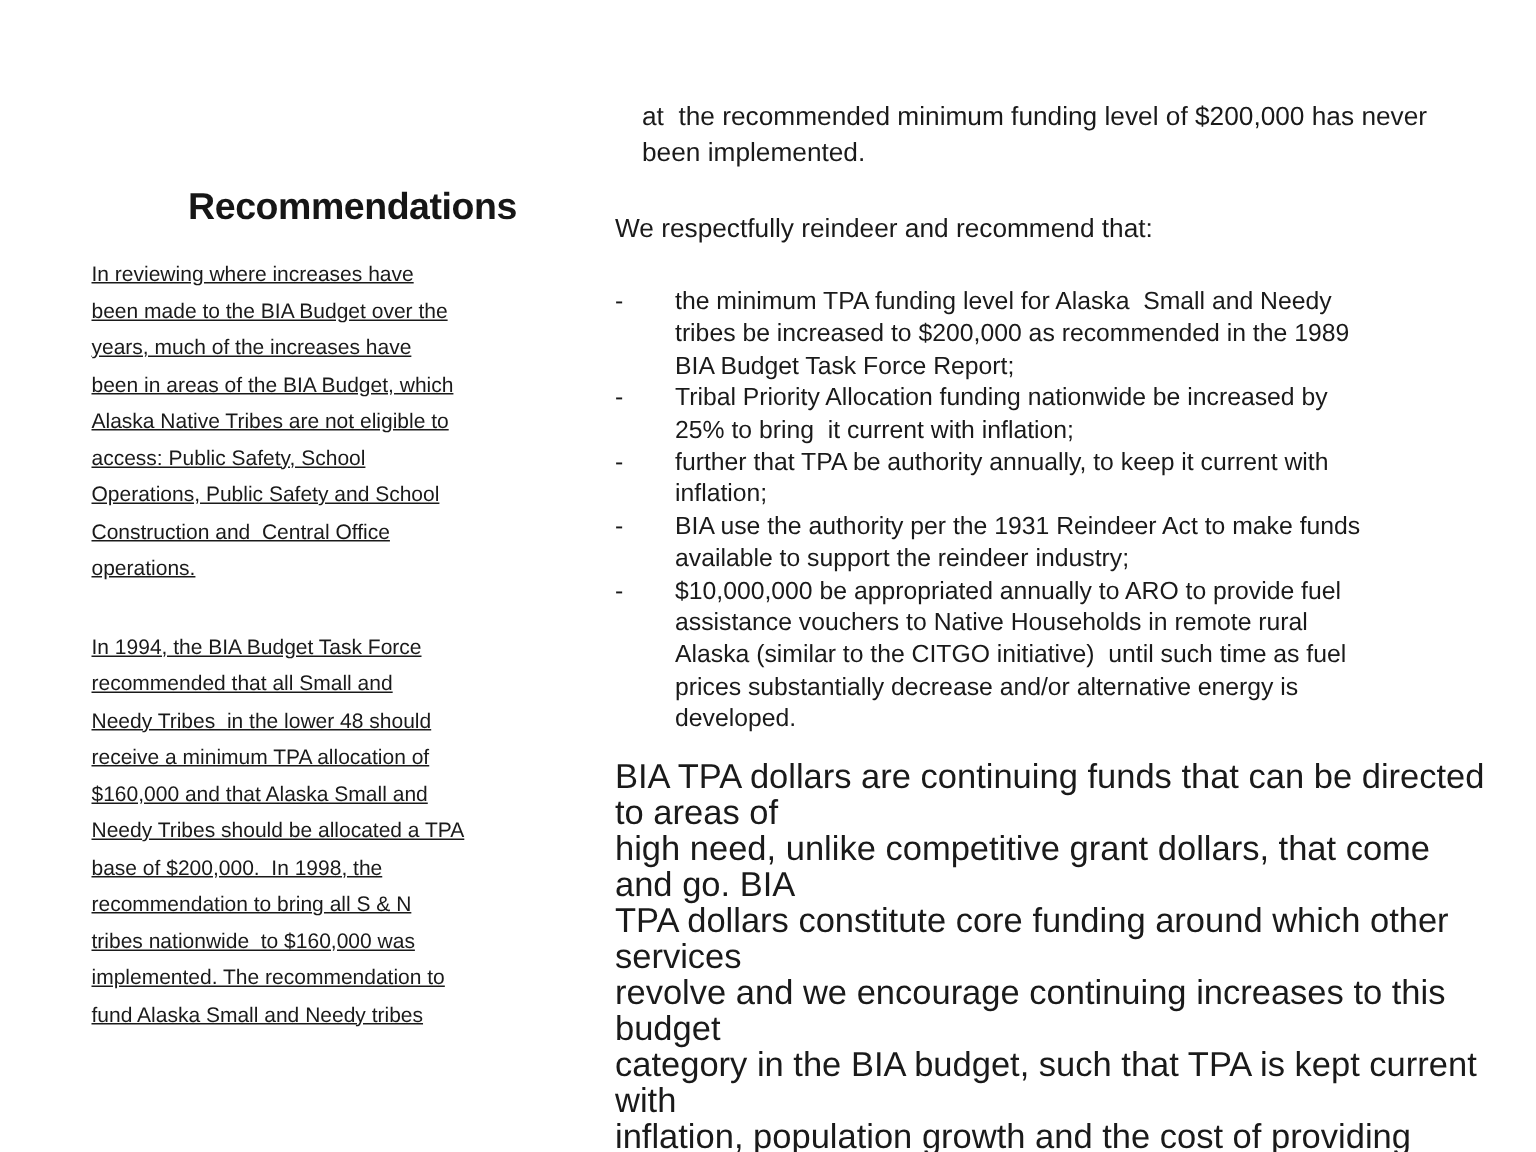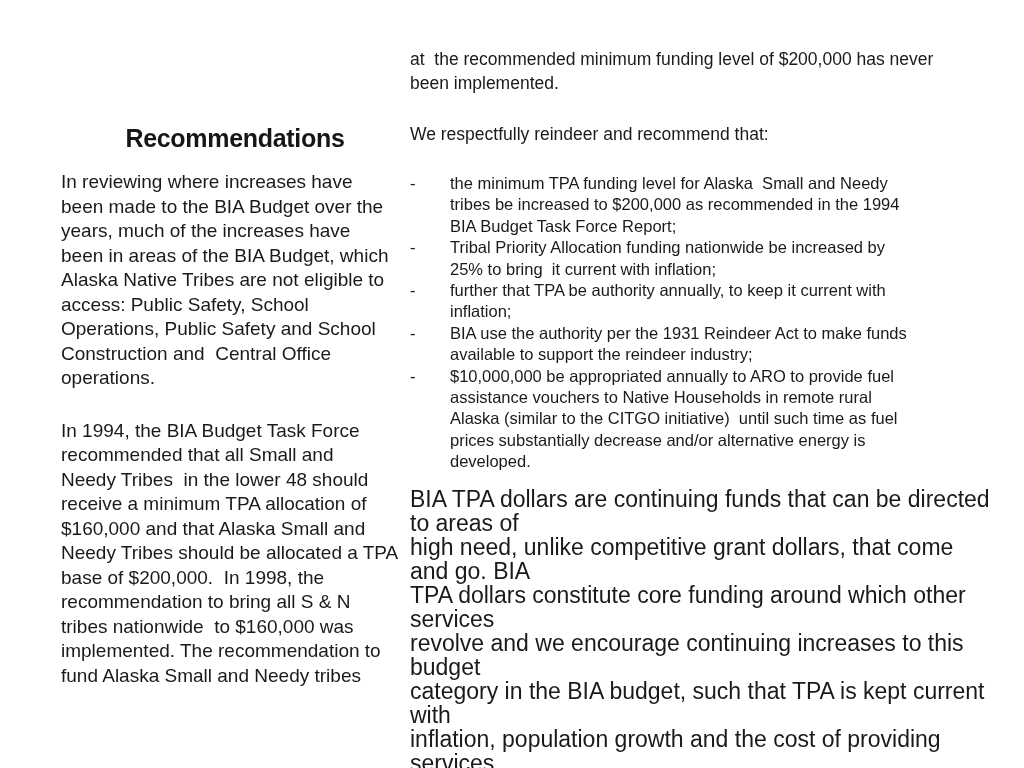--- a/index.html
+++ b/index.html
@@ -25,36 +25,37 @@
   .slide-title {
     font-size: 25px;
     line-height: 33px;
     font-weight: bold;
     letter-spacing: -0.3px;
     margin: 0 0 15px 0;
     color: #161616;
     text-align: center;
   }
   .left-para {
-    font-size: 19px;
+    font-size: 14px;
     line-height: 24.5px;
     white-space: pre-wrap;
     margin: 0 0 28px 0;
+    text-decoration: underline;
   }
   .right-col {
     position: absolute;
     left: 410px;
     top: 47px;
     width: 580px;
   }
   .intro-para {
     font-size: 17.5px;
     line-height: 24px;
     white-space: pre-wrap;
-    margin: 0;
+    margin: 18px;
   }
   .request-line {
     font-size: 17.5px;
     line-height: 24px;
     margin: 27px 0 0 0;
   }
   .bullet-list {
     margin-top: 27px;
   }
   .bullet-item {
@@ -115,21 +116,21 @@
 
   <div class="right-col">
     <p class="intro-para">at  the recommended minimum funding level of $200,000 has never
 been implemented.</p>
     <p class="request-line">We respectfully reindeer and recommend that:</p>
 
     <div class="bullet-list">
       <div class="bullet-item">
         <span class="bullet-marker">-</span>
         <span class="bullet-text">the minimum TPA funding level for Alaska  Small and Needy
-tribes be increased to $200,000 as recommended in the 1994
+tribes be increased to $200,000 as recommended in the 1989
 BIA Budget Task Force Report;</span>
       </div>
       <div class="bullet-item">
         <span class="bullet-marker">-</span>
         <span class="bullet-text">Tribal Priority Allocation funding nationwide be increased by
 25% to bring  it current with inflation;</span>
       </div>
       <div class="bullet-item">
         <span class="bullet-marker">-</span>
         <span class="bullet-text">further that TPA be authority annually, to keep it current with

